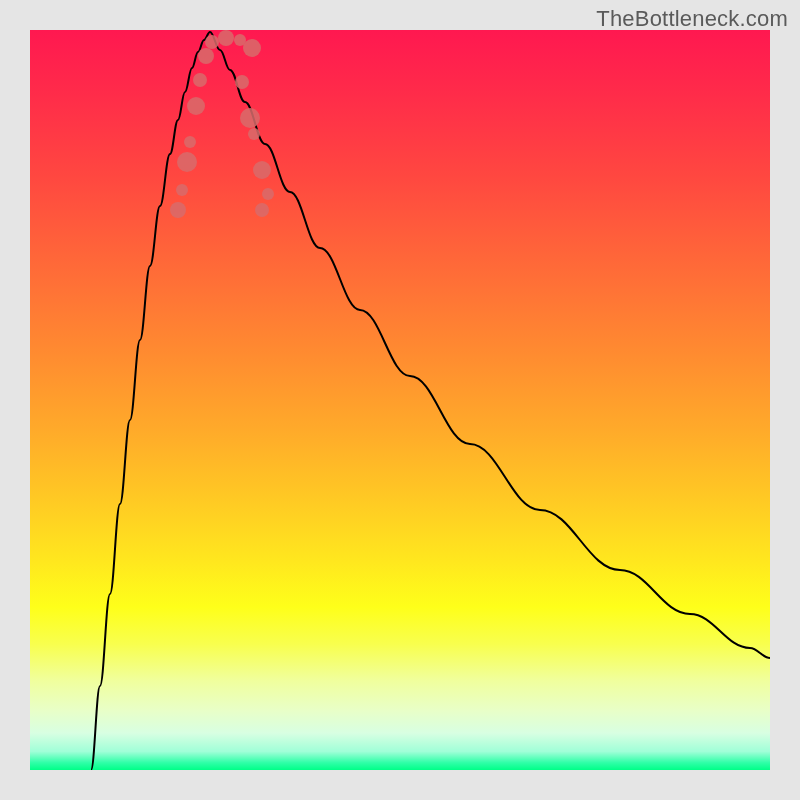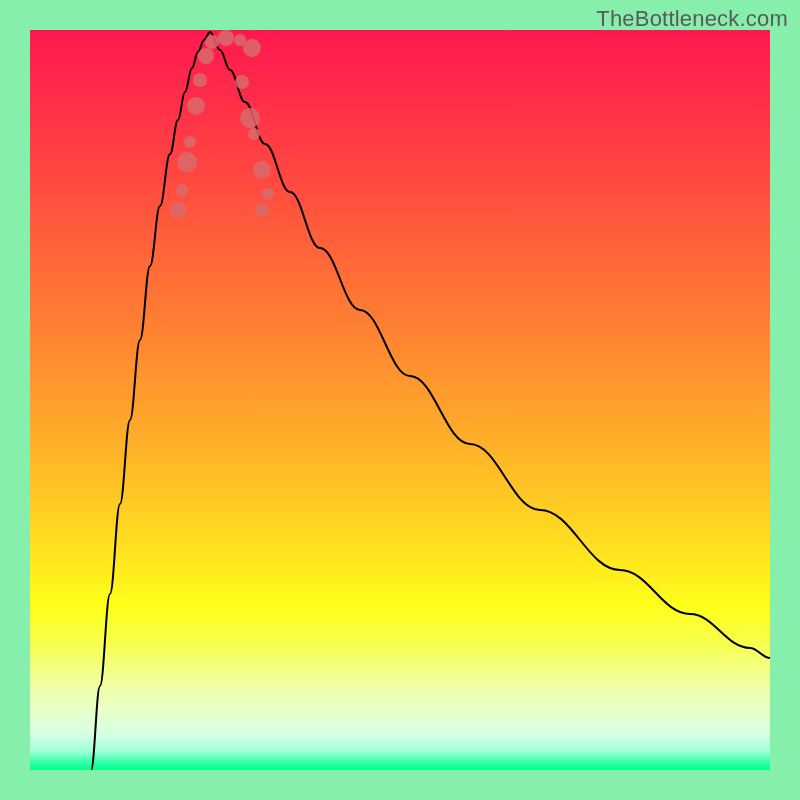--- a/index.html
+++ b/index.html
@@ -1,20 +1,20 @@
 <!DOCTYPE html>
 <html><head>
   <meta charset="utf-8">
   <style>
     * { margin: 0; padding: 0; box-sizing: border-box; }
     body { width: 800px; height: 800px; overflow: hidden; background: #000; }
     .chart-container {
       width: 800px;
       height: 800px;
-      background: #86efac;
+      background: #e5e5e5;
       position: relative;
     }
     .plot-area {
       position: absolute;
       left: 30px;
       top: 30px;
       width: 740px;
       height: 740px;
       background: linear-gradient(to bottom,
         #ff1850 0%,

